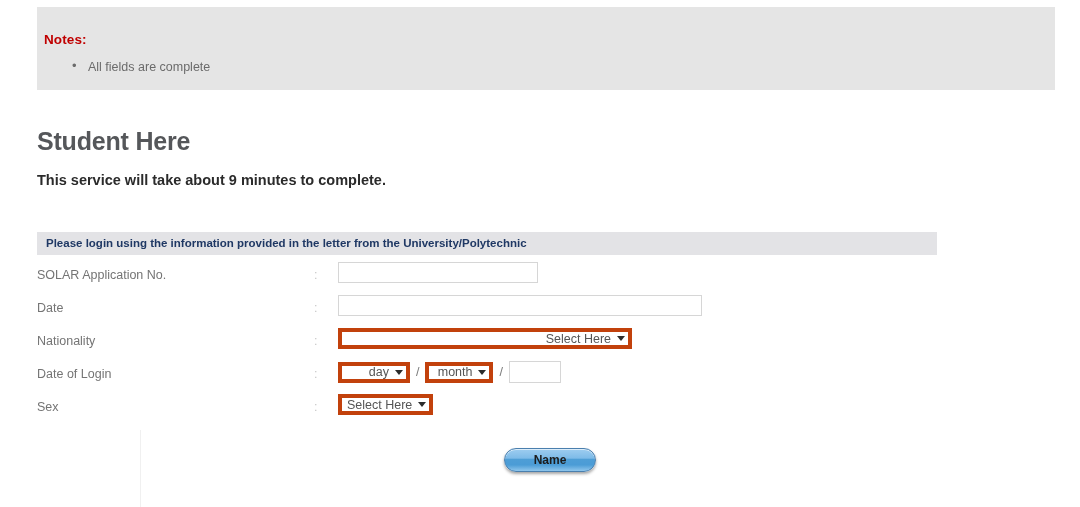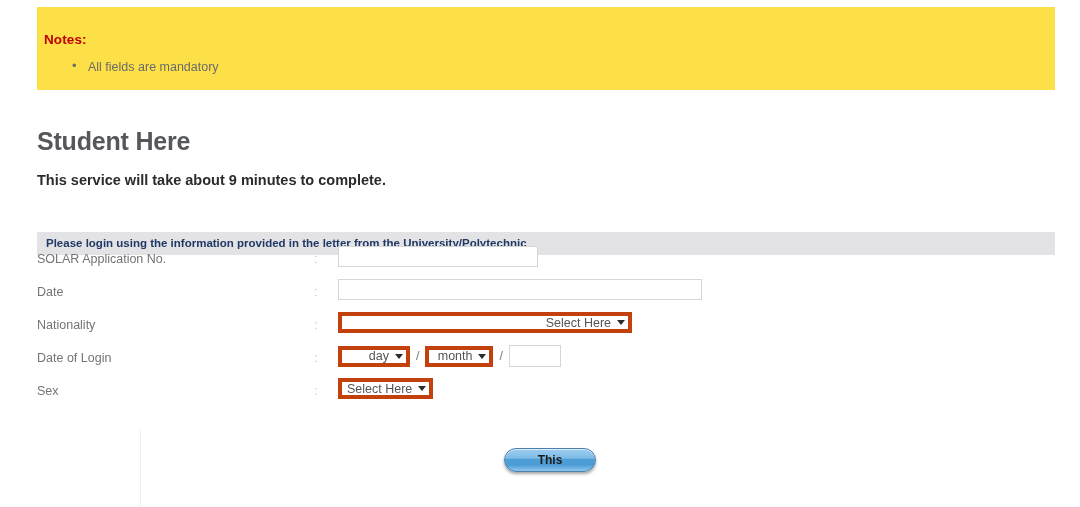--- a/index.html
+++ b/index.html
@@ -33,21 +33,21 @@
     background: #f0f0f0;
   }
 
   
   .notes-box {
     position: absolute;
     left: 37px;
     top: 7px;
     width: 1018px;
     height: 83px;
-    background: #fde047;
+    background: #e5e5e5;
   }
   .notes-title {
     position: absolute;
     left: 7px;
     top: 25px;
     font-size: 13.5px;
     font-weight: bold;
     color: #c00000;
     letter-spacing: 0.1px;
   }
@@ -92,39 +92,39 @@
     font-size: 14.5px;
     font-weight: bold;
     color: #2b2b2b;
   }
 
   
   .section-bar {
     position: absolute;
     left: 37px;
     top: 232px;
-    width: 1018px;
+    width: 900px;
     height: 23px;
     background: #e3e3e6;
   }
   .section-bar-text {
     position: absolute;
     left: 9px;
     top: 5px;
     font-size: 11.5px;
     font-weight: bold;
     color: #1f3864;
     white-space: nowrap;
   }
 
   
   .form {
     position: absolute;
     left: 37px;
-    top: 246px;
+    top: 262px;
     width: 1018px;
   }
   .form-row {
     position: relative;
     height: 33px;
   }
   .row-label {
     position: absolute;
     left: 0;
     top: 6px;
@@ -228,21 +228,21 @@
 </head>
 <body>
 
 <div class="page">
 
   <div class="content-rule"></div>
 
   <div class="notes-box">
     <div class="notes-title">Notes:</div>
     <ul class="notes-list">
-      <li>All fields are mandatory</li>
+      <li>All fields are complete</li>
     </ul>
   </div>
 
   <h1 class="page-title">Student Here</h1>
   <div class="service-note">This service will take about 9 minutes to complete.</div>
 
   <div class="section-bar">
     <div class="section-bar-text">Please login using the information provided in the letter from the University/Polytechnic</div>
   </div>
 
@@ -300,16 +300,16 @@
         <div class="sel sel-sex">
           <span class="sel-label">Select Here</span>
           <span class="caret"></span>
         </div>
       </div>
     </div>
 
   </div>
 
   <div class="login-wrap">
-    <button class="login-button">This</button>
+    <button class="login-button">Name</button>
   </div>
 
 </div>
 
 </body></html>

